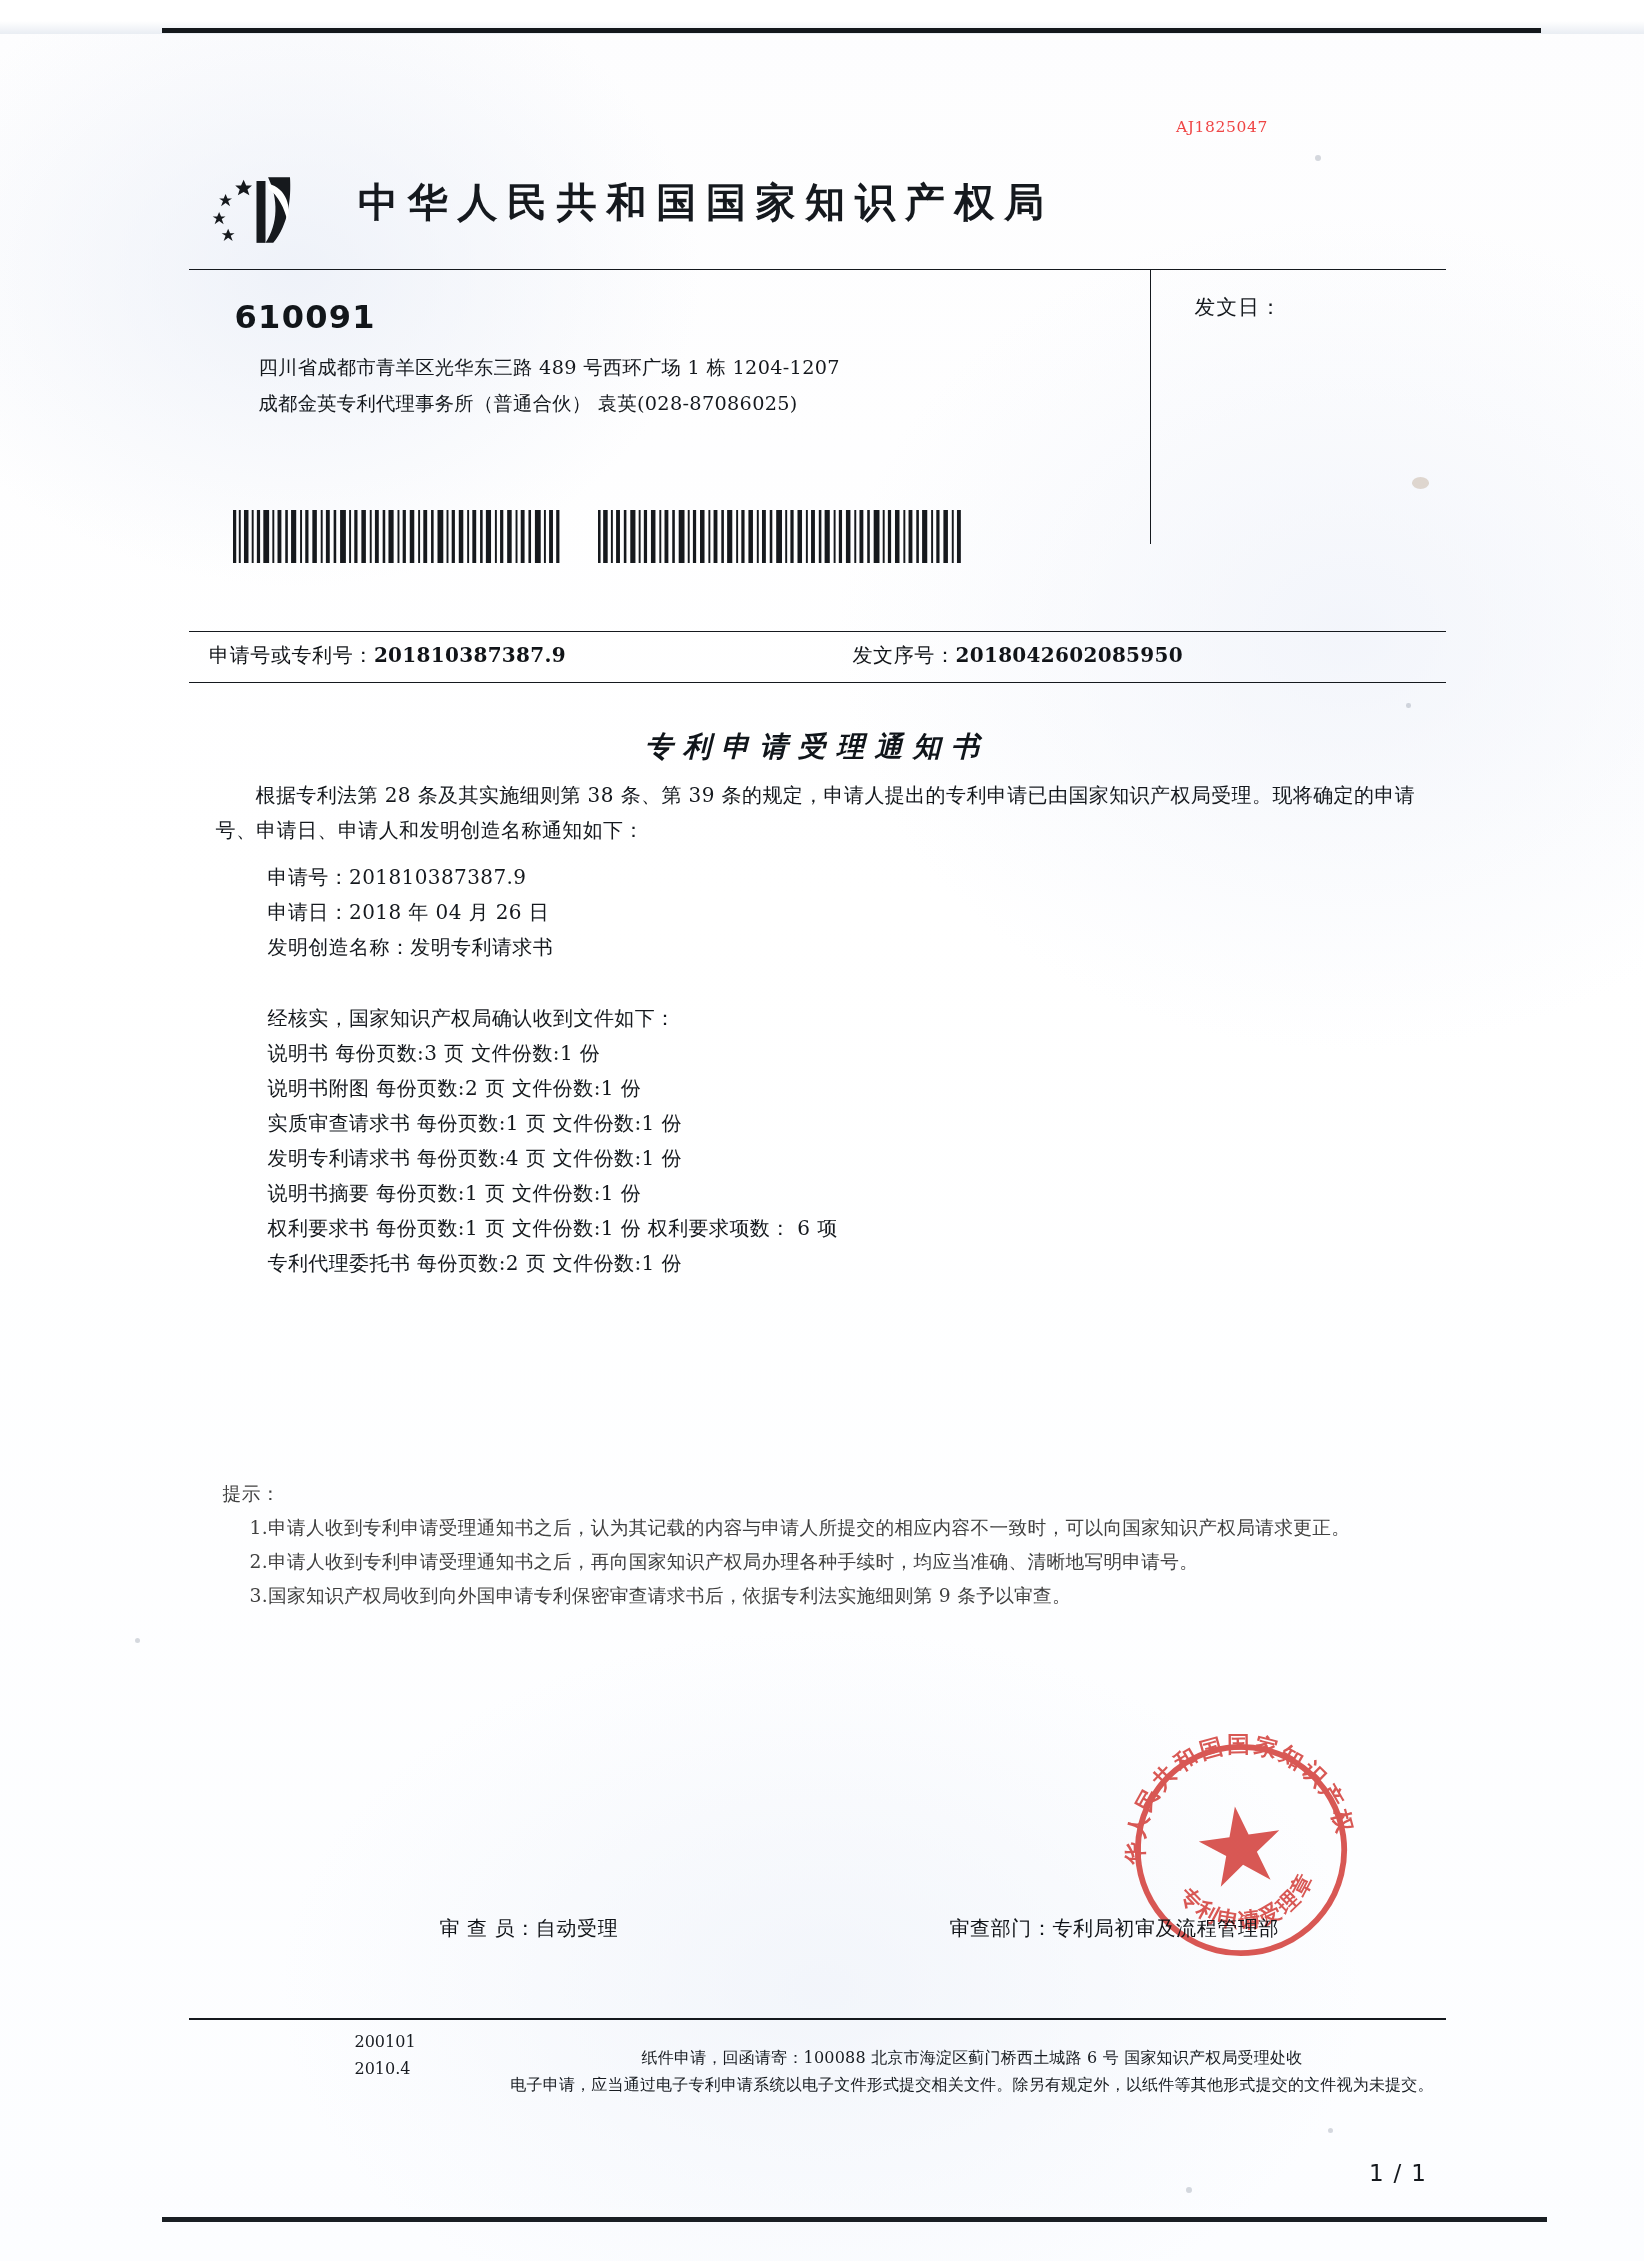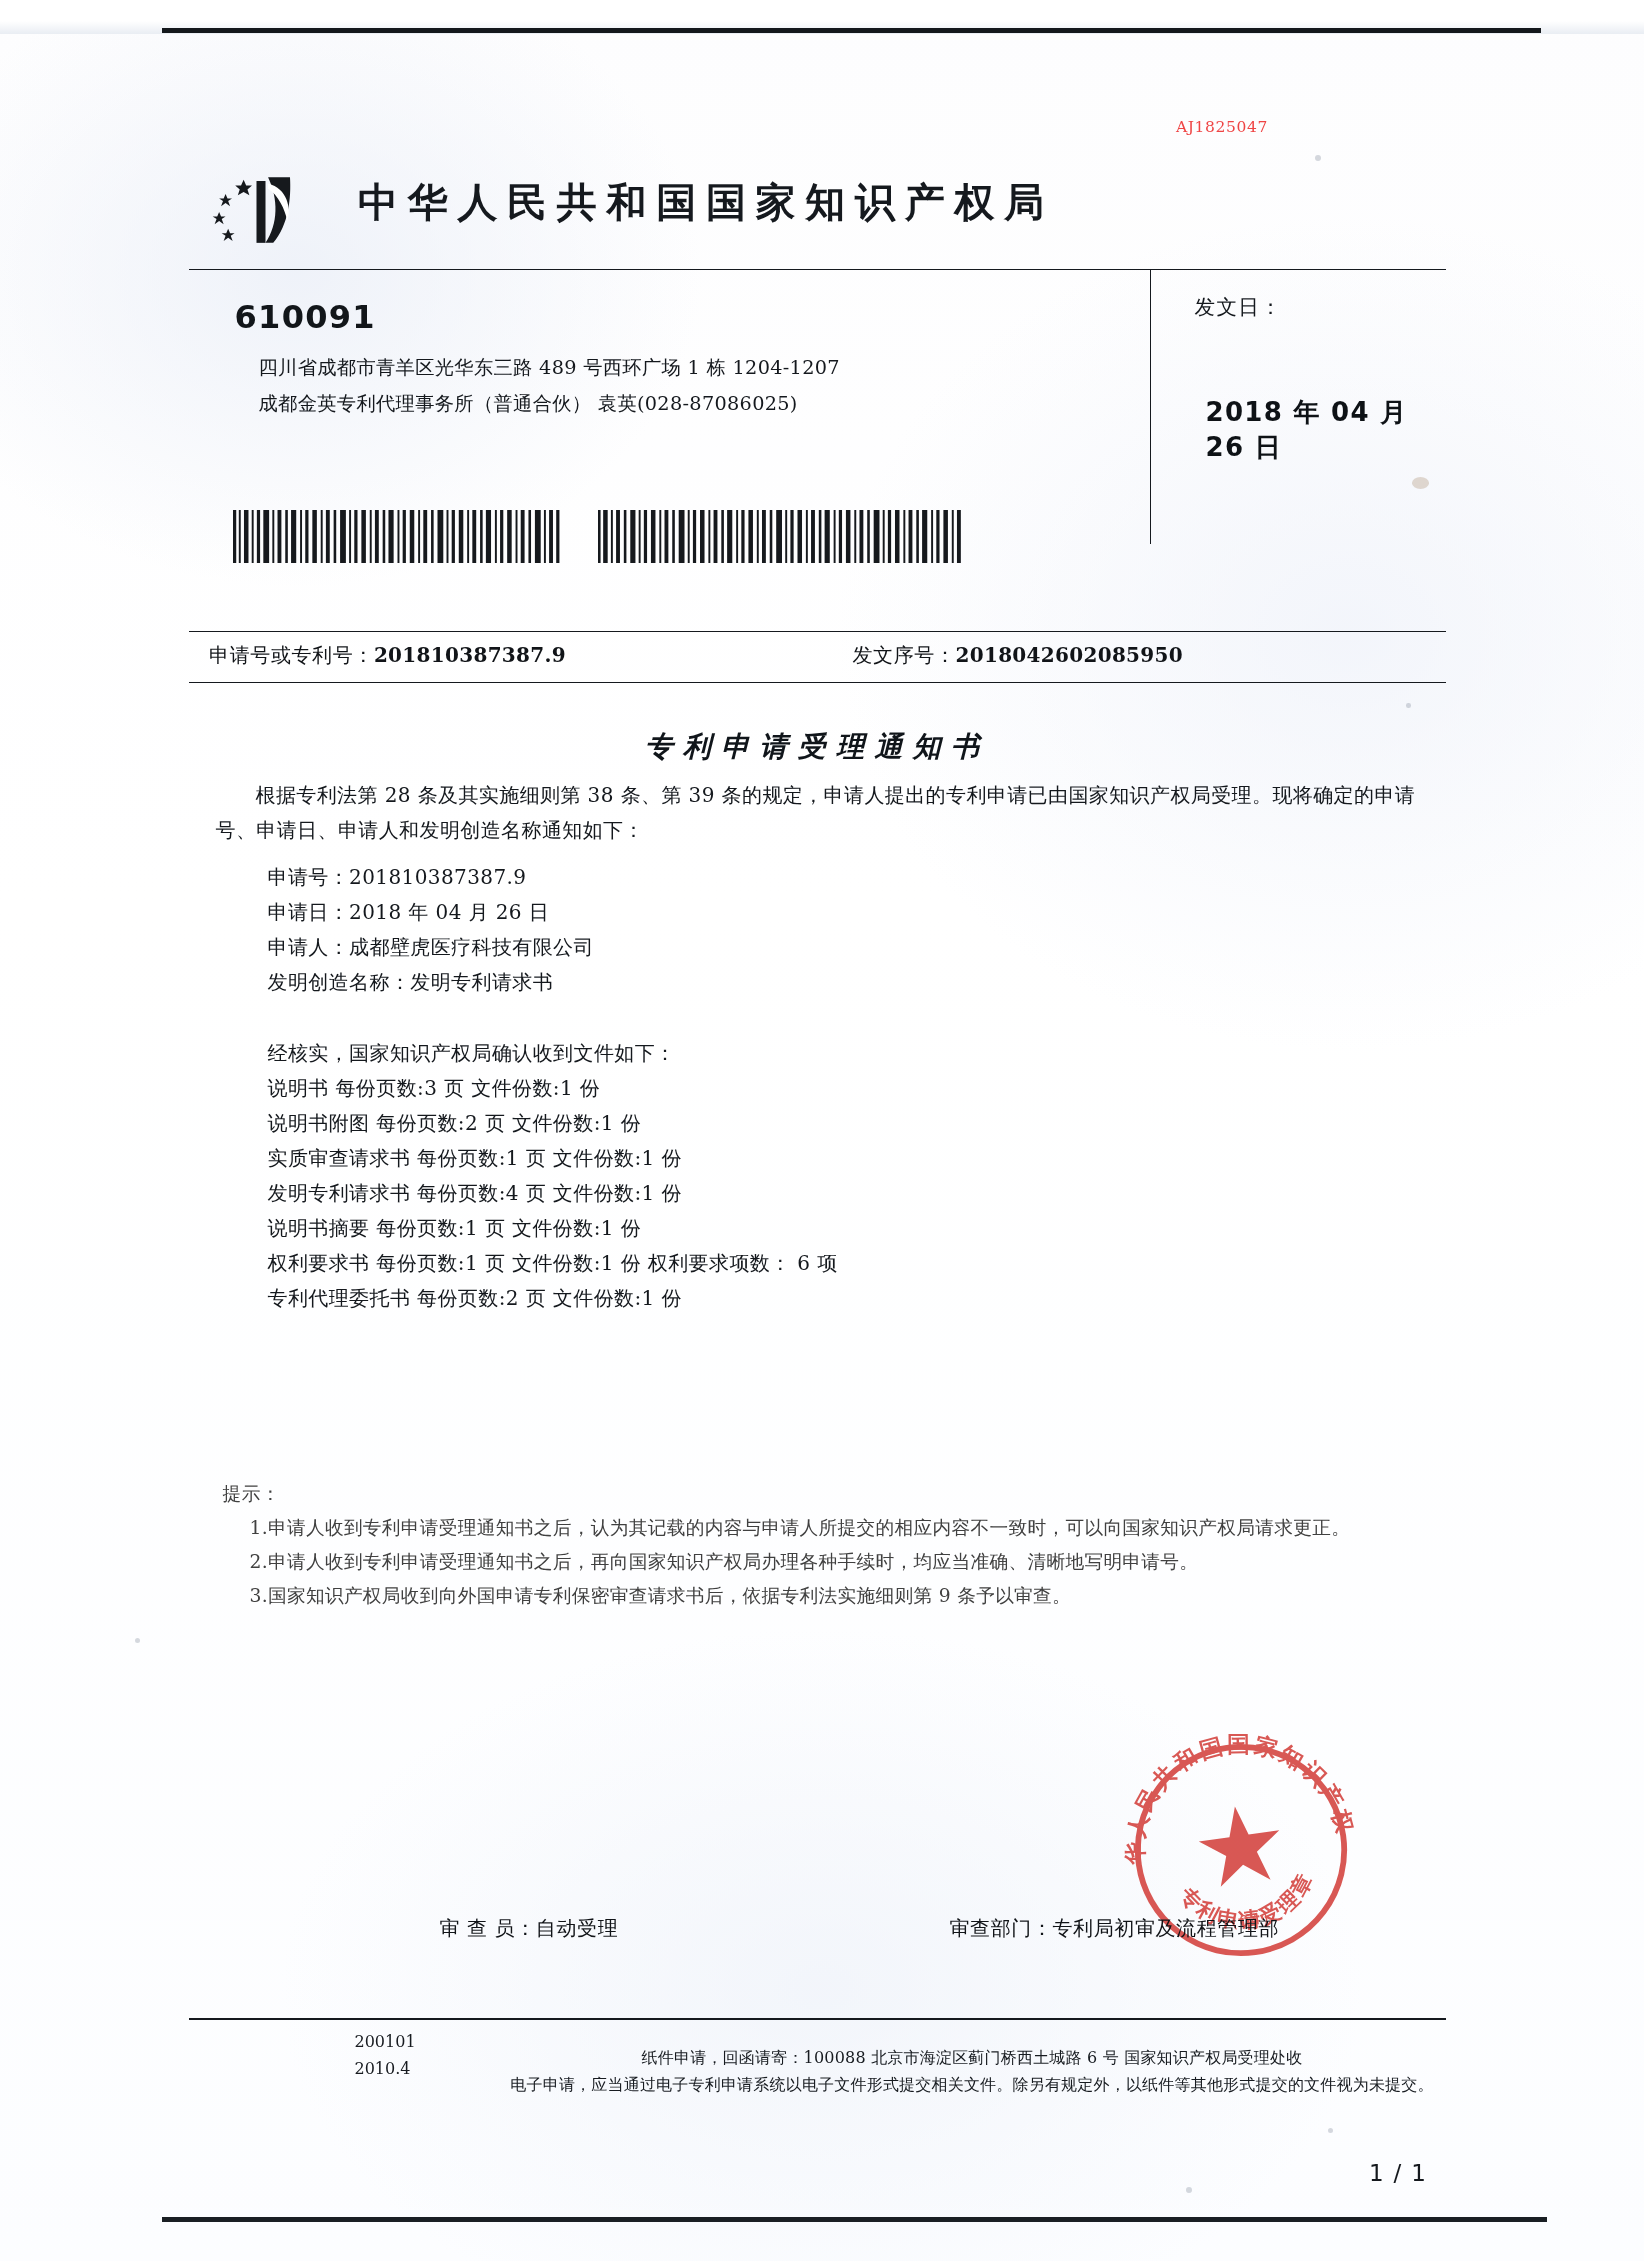--- a/index.html
+++ b/index.html
@@ -367,21 +367,20 @@
   <div class="frame">
 
     <div class="row-1">
       <div class="vline"></div>
 
       <div class="postcode">610091</div>
       <div class="addr-line addr-1">四川省成都市青羊区光华东三路 489 号西环广场 1 栋 1204-1207</div>
       <div class="addr-line addr-2">成都金英专利代理事务所（普通合伙） 袁英(028-87086025)</div>
 
       <div class="issue-label">发文日：</div>
-      <div class="issue-date">2018 年 04 月 26 日</div>
 
       <div class="barcode bc1">
         <svg viewBox="0 0 510 82" width="329" height="53" preserveAspectRatio="none" aria-hidden="true">
           <g fill="#16191d">
             <rect x="0" y="0" width="5" height="82"></rect>
               <rect x="9" y="0" width="3" height="82"></rect>
             <rect x="17" y="0" width="7" height="82"></rect>
               <rect x="29" y="0" width="3" height="82"></rect>
             <rect x="37" y="0" width="5" height="82"></rect>
               <rect x="47" y="0" width="9" height="82"></rect>
@@ -502,21 +501,20 @@
     </div>
   </div>
 
   <div class="doc-title">专利申请受理通知书</div>
 
   <div class="body">
     <div class="para">根据专利法第 28 条及其实施细则第 38 条、第 39 条的规定，申请人提出的专利申请已由国家知识产权局受理。现将确定的申请号、申请日、申请人和发明创造名称通知如下：</div>
     <div class="gap-sm"></div>
     <div class="field-line">申请号：201810387387.9</div>
     <div class="field-line">申请日：2018 年 04 月 26 日</div>
-    <div class="field-line">申请人：成都壁虎医疗科技有限公司</div>
     <div class="field-line">发明创造名称：发明专利请求书</div>
     <div class="gap-md"></div>
     <div class="docs-head">经核实，国家知识产权局确认收到文件如下：</div>
     <div class="doc-item">说明书 每份页数:3 页 文件份数:1 份</div>
     <div class="doc-item">说明书附图 每份页数:2 页 文件份数:1 份</div>
     <div class="doc-item">实质审查请求书 每份页数:1 页 文件份数:1 份</div>
     <div class="doc-item">发明专利请求书 每份页数:4 页 文件份数:1 份</div>
     <div class="doc-item">说明书摘要 每份页数:1 页 文件份数:1 份</div>
     <div class="doc-item">权利要求书 每份页数:1 页 文件份数:1 份 权利要求项数： 6 项</div>
     <div class="doc-item">专利代理委托书 每份页数:2 页 文件份数:1 份</div>

